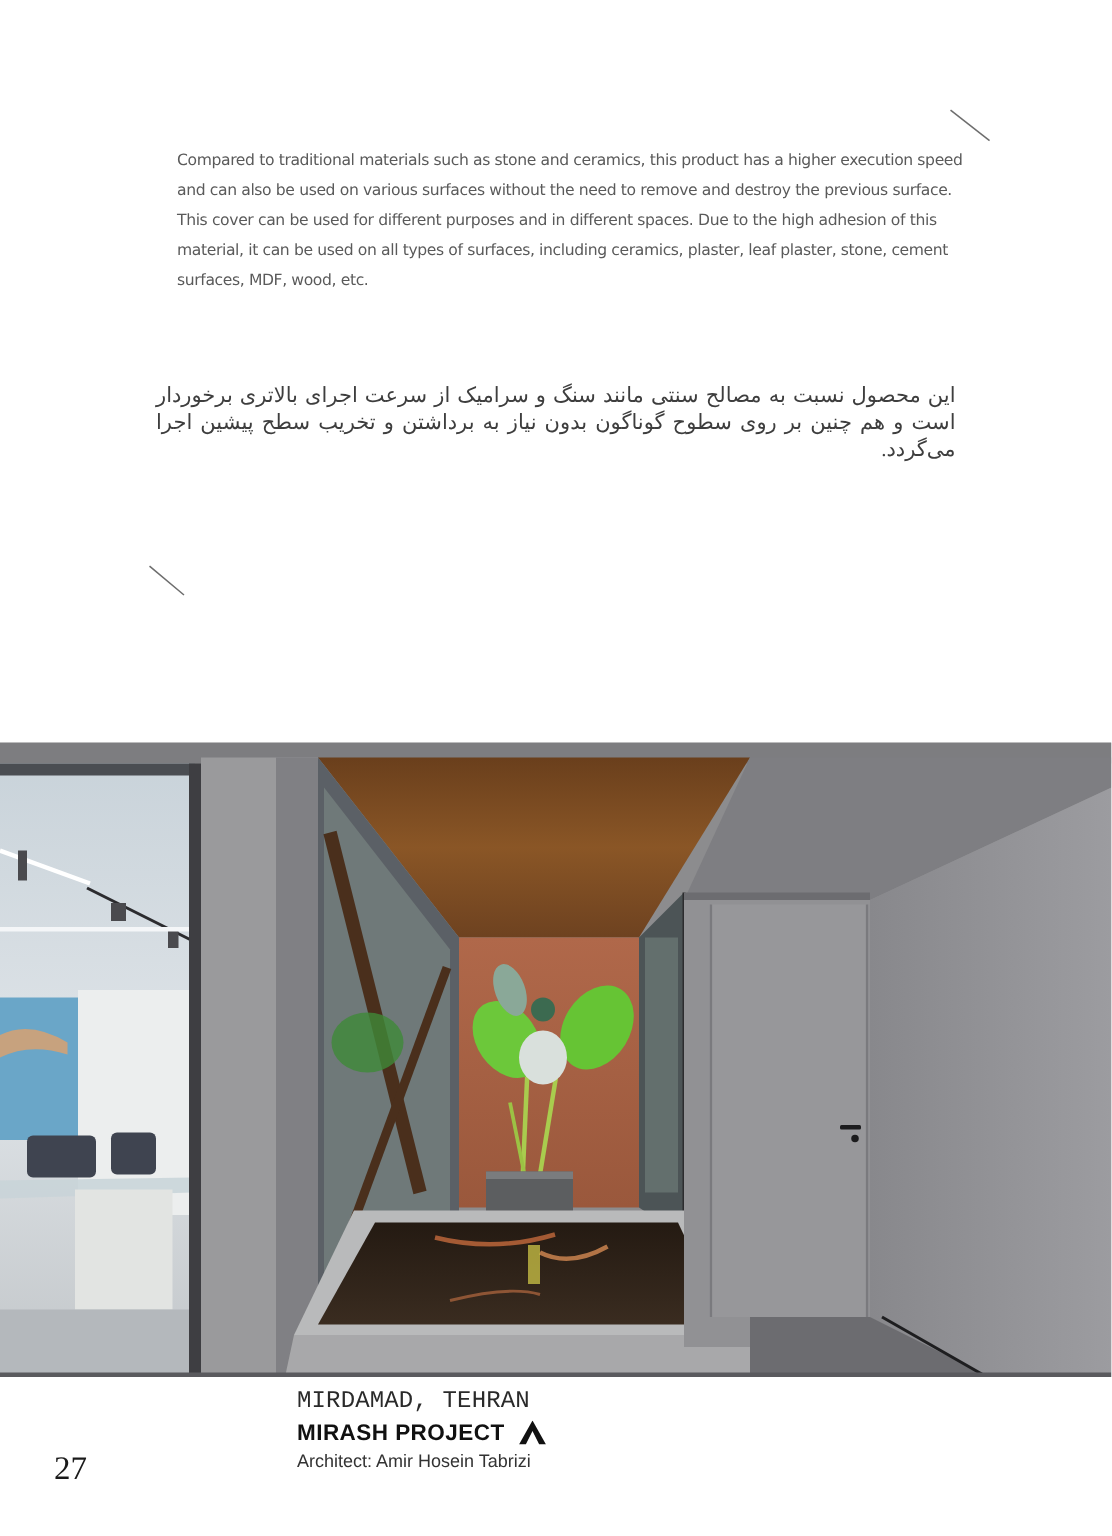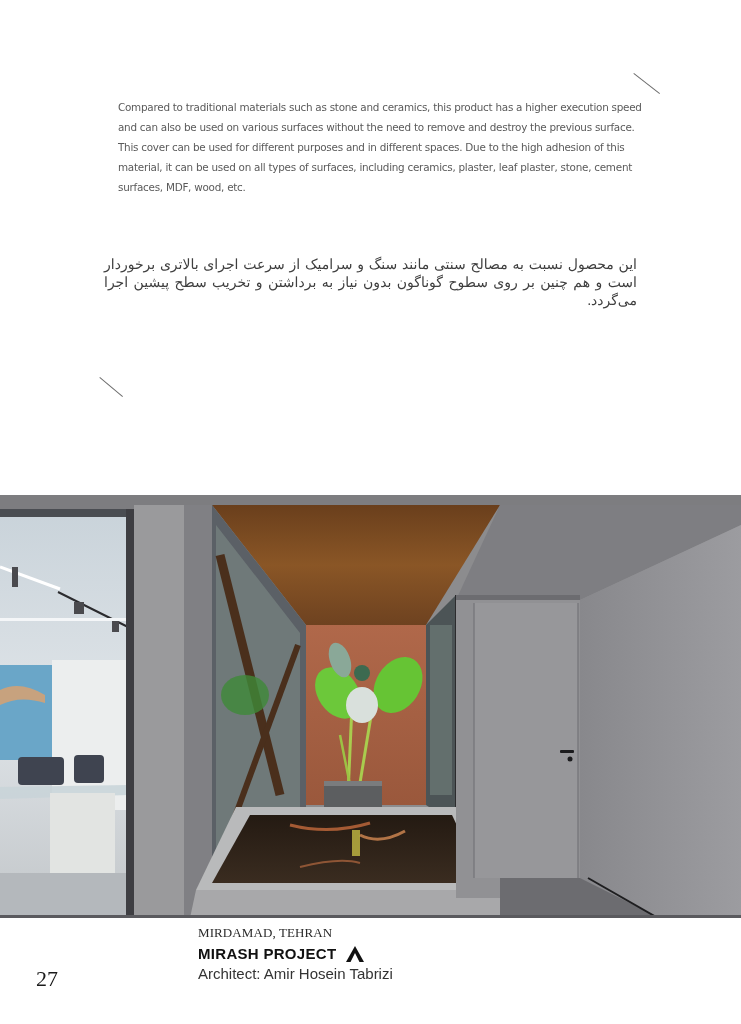--- a/index.html
+++ b/index.html
@@ -25,25 +25,25 @@
     }
     .fa-block p { margin: 0; }
 
     .photo {
       position: absolute; left: 0; top: 495px; width: 741px; height: 423px;
       overflow: hidden; background: #8c8c8e;
     }
     .photo svg { display: block; }
 
     .caption { position: absolute; left: 198px; top: 925px; }
-    .cap-location { font-family: Liberation Serif, serif; font-size: 13px; color: #2a2a2a; letter-spacing: 0.1px; }
-    .cap-title-row { display: flex; align-items: flex-end; margin-top: 4px; }
+    .cap-location { font-family: Liberation Mono, monospace; font-size: 16px; color: #2a2a2a; letter-spacing: 0.1px; }
+    .cap-title-row { display: flex; align-items: flex-start; margin-top: 4px; }
     .cap-title { font-family: "Liberation Sans", sans-serif; font-weight: bold; font-size: 15px; color: #111; letter-spacing: 0.3px; }
     .cap-logo { margin-left: 10px; width: 18px; height: 16px; display: inline-block; }
-    .cap-architect { font-family: "Liberation Sans", sans-serif; font-size: 15px; color: #333; margin-top: 3px; }
+    .cap-architect { font-family: "Liberation Sans", sans-serif; font-size: 12px; color: #333; margin-top: 3px; }
 
     .page-number {
       position: absolute; left: 36px; top: 966px;
       font-family: Liberation Serif, serif; font-size: 22px; color: #1a1a1a;
     }
   </style>
 </head>
 <body>
 
 <div class="deco-line deco-top"></div>

